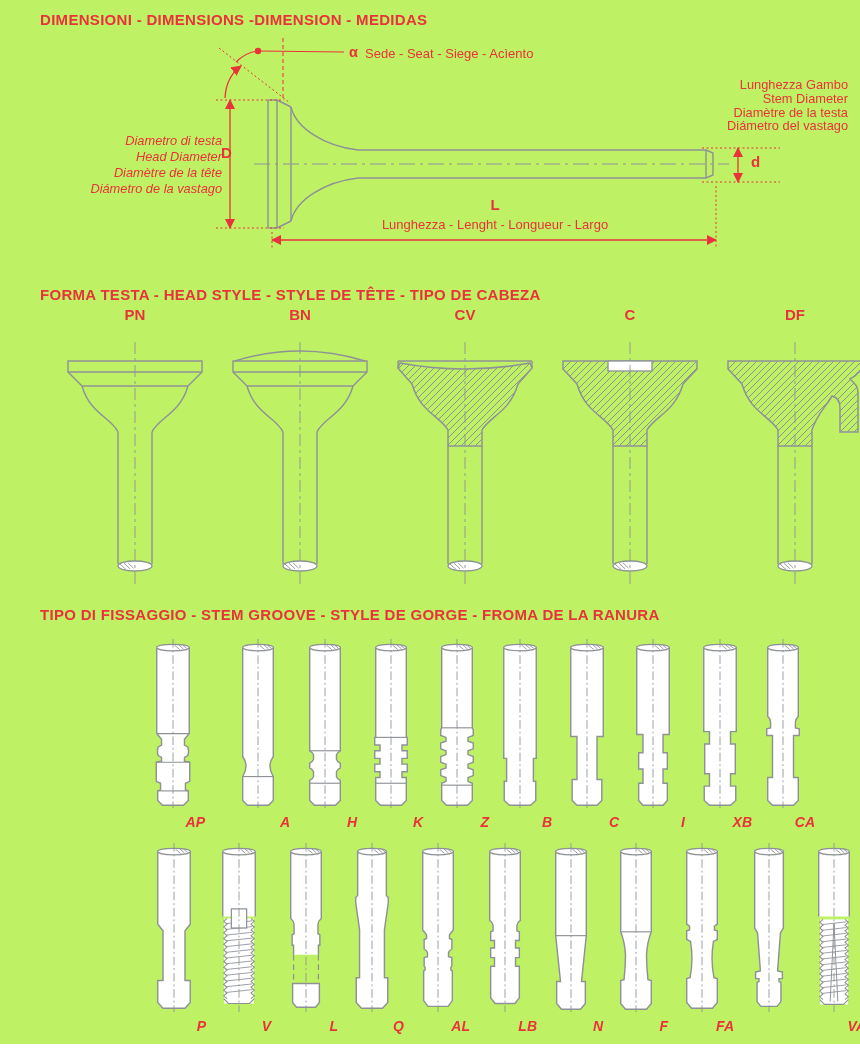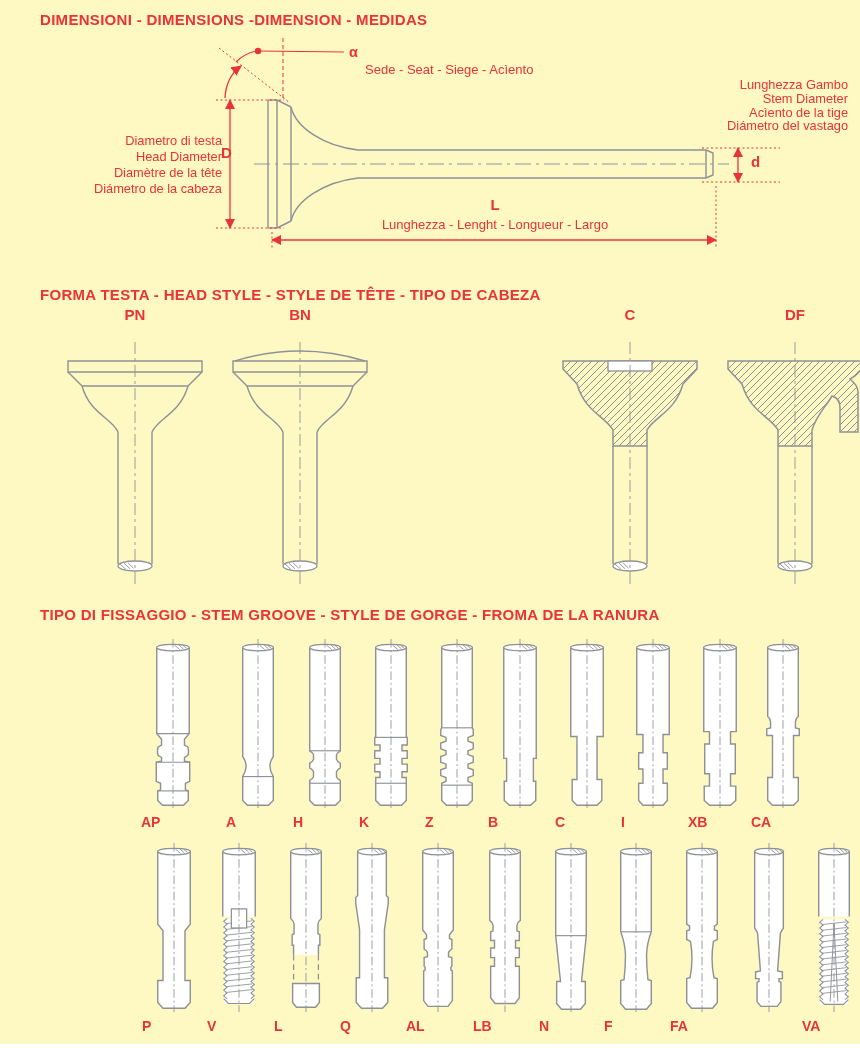--- a/index.html
+++ b/index.html
@@ -1,32 +1,32 @@
 <!DOCTYPE html>
 <html style="--red: #e9333a;"><head>
 <meta charset="utf-8">
 <style>
   html,body{margin:0;padding:0;background:#fff;}
-  .page{position:relative;width:860px;height:1044px;background:#fef9c3;
+  .page{position:relative;width:860px;height:1044px;background:#bef264;
         font-family:"Liberation Sans",sans-serif;overflow:hidden;}
   .sec-title{position:absolute;color:var(--red,#e9333a);font-weight:bold;
              font-size:15px;letter-spacing:.3px;white-space:nowrap;}
   .red-sym{position:absolute;color:var(--red,#e9333a);font-weight:bold;font-size:15px;}
-  .red-lbl{position:absolute;color:var(--red,#e9333a);font-size:13px;white-space:nowrap;margin-top:16px;}
+  .red-lbl{position:absolute;color:var(--red,#e9333a);font-size:13px;white-space:nowrap;}
   .lbl-block{position:absolute;color:var(--red,#e9333a);font-size:12.8px;}
   .lbl-block div{white-space:nowrap;}
-  #hd-block{right:638px;top:133px;text-align:right;line-height:16px;}
+  #hd-block{right:638px;top:133px;text-align:right;line-height:16px;font-style:italic;}
   #sd-block{right:12px;top:78px;text-align:right;line-height:13.8px;}
   .center-lbl{position:absolute;left:270px;width:450px;text-align:center;
               color:var(--red,#e9333a);white-space:nowrap;}
   #dimsvg{position:absolute;left:0;top:30px;}
   .figrow{position:absolute;left:0;width:860px;margin-left:25px;}
   .head-item{position:absolute;width:164px;display:flex;flex-direction:column;align-items:center;}
   .head-item .code{color:var(--red,#e9333a);font-weight:bold;font-size:15px;margin-bottom:5px;}
-  .g-item{position:absolute;width:64px;display:flex;flex-direction:column;align-items:flex-start;}
+  .g-item{position:absolute;width:64px;display:flex;flex-direction:column;align-items:flex-end;font-style:italic;}
   .g-item .code{color:var(--red,#e9333a);font-weight:bold;font-size:14px;margin-top:4px;}
 </style>
 </head>
 <body>
 
 <div class="page">
 
   <div class="sec-title" style="left:40px;top:11px">DIMENSIONI - DIMENSIONS -DIMENSION - MEDIDAS</div>
 
   <svg id="dimsvg" width="860" height="255">
@@ -64,28 +64,28 @@
       <path d="M272,210 L716,210" fill="none" stroke="#e9333a" stroke-width="1.3" marker-start="url(#ar)" marker-end="url(#ar)"></path>
     </svg>
 
   <div class="red-sym" style="left:349px;top:44px;font-size:14.5px">α</div>
   <div class="red-lbl" style="left:365px;top:46px">Sede - Seat - Siege - Acìento</div>
 
   <div class="lbl-block" id="hd-block">
     <div>Diametro di testa</div>
     <div>Head Diameter</div>
     <div>Diamètre de la tête</div>
-    <div>Diámetro de la cabeza</div>
+    <div>Diámetro de la vastago</div>
   </div>
   <div class="red-sym" style="left:221px;top:144px">D</div>
 
   <div class="lbl-block" id="sd-block">
     <div>Lunghezza Gambo</div>
     <div>Stem Diameter</div>
-    <div>Acìento de la tige</div>
+    <div>Diamètre de la testa</div>
     <div>Diámetro del vastago</div>
   </div>
   <div class="red-sym" style="left:751px;top:153px">d</div>
 
   <div class="center-lbl" style="top:196px;font-weight:bold;font-size:15px">L</div>
   <div class="center-lbl" style="top:217px;font-size:13px">Lunghezza - Lenght - Longueur - Largo</div>
 
   <div class="sec-title" style="left:40px;top:286px">FORMA TESTA - HEAD STYLE - STYLE DE TÊTE - TIPO DE CABEZA</div>
 
   <div class="figrow" id="head-row" style="top:306px;height:300px">
@@ -129,20 +129,41 @@
           <path d="M128,58 C120,86 98,90 92,104" fill="none" stroke="#8e9297" stroke-width="1.4"></path>
           <path d="M58,104 L58,236" fill="none" stroke="#8e9297" stroke-width="1.4"></path>
           <path d="M92,104 L92,236" fill="none" stroke="#8e9297" stroke-width="1.4"></path>
           <ellipse cx="75" cy="238" rx="17" ry="5" fill="#fff" stroke="#8e9297" stroke-width="1.3"></ellipse>
           <path d="M60,236 L66,241.5" fill="none" stroke="#8e9297" stroke-width="0.9"></path>
           <path d="M64,235.2 L70,240.8" fill="none" stroke="#8e9297" stroke-width="0.9"></path>
           <path d="M68,234.8 L73.5,240.2" fill="none" stroke="#8e9297" stroke-width="0.9"></path>
           <path d="M75,14 L75,256" fill="none" stroke="#8e9297" stroke-width="0.9" stroke-dasharray="12 4 3 4"></path>
         </svg>
       </div>
+      <div class="head-item" style="left: 358px; top: 0px;">
+        <div class="code">CV</div>
+        <svg width="150" height="268" viewBox="0 0 150 268">
+          <defs>
+            <pattern id="h-CV" width="7" height="7" patternUnits="userSpaceOnUse">
+              <path d="M-2,2 L2,-2 M0,7 L7,0 M5,9 L9,5" stroke="#8e9297" stroke-width="1" fill="none"></path>
+            </pattern>
+          </defs>
+          <path d="M8,33 L142,33" fill="none" stroke="#8e9297" stroke-width="1.4"></path>
+          <path d="M8,33 L8,40" fill="none" stroke="#8e9297" stroke-width="1.4"></path>
+          <path d="M142,33 L142,40" fill="none" stroke="#8e9297" stroke-width="1.4"></path>
+          <path d="M10,35 Q75,47 140,35 L142,40 L128,56 C120,84 100,88 92,102 L92,118 L58,118 L58,102 C50,88 30,84 22,56 L8,40 Z" fill="url(#h-CV)" stroke="#8e9297" stroke-width="1.5"></path>
+          <path d="M58,118 L58,236" fill="none" stroke="#8e9297" stroke-width="1.4"></path>
+          <path d="M92,118 L92,236" fill="none" stroke="#8e9297" stroke-width="1.4"></path>
+          <ellipse cx="75" cy="238" rx="17" ry="5" fill="#fff" stroke="#8e9297" stroke-width="1.3"></ellipse>
+          <path d="M60,236 L66,241.5" fill="none" stroke="#8e9297" stroke-width="0.9"></path>
+          <path d="M64,235.2 L70,240.8" fill="none" stroke="#8e9297" stroke-width="0.9"></path>
+          <path d="M68,234.8 L73.5,240.2" fill="none" stroke="#8e9297" stroke-width="0.9"></path>
+          <path d="M75,14 L75,256" fill="none" stroke="#8e9297" stroke-width="0.9" stroke-dasharray="12 4 3 4"></path>
+        </svg>
+      </div>
       <div class="head-item" style="left: 523px; top: 0px;">
         <div class="code">C</div>
         <svg width="150" height="268" viewBox="0 0 150 268">
           <defs>
             <pattern id="h-C" width="7" height="7" patternUnits="userSpaceOnUse">
               <path d="M-2,2 L2,-2 M0,7 L7,0 M5,9 L9,5" stroke="#8e9297" stroke-width="1" fill="none"></path>
             </pattern>
           </defs>
           <path d="M8,33 L142,33 L142,41 L128,56 C120,84 100,88 92,102 L92,118 L58,118 L58,102 C50,88 30,84 22,56 L8,41 Z" fill="url(#h-C)" stroke="#8e9297" stroke-width="1.5"></path>
           <rect x="53" y="33" width="44" height="10" fill="#fff" stroke="#8e9297" stroke-width="1.3"></rect>

